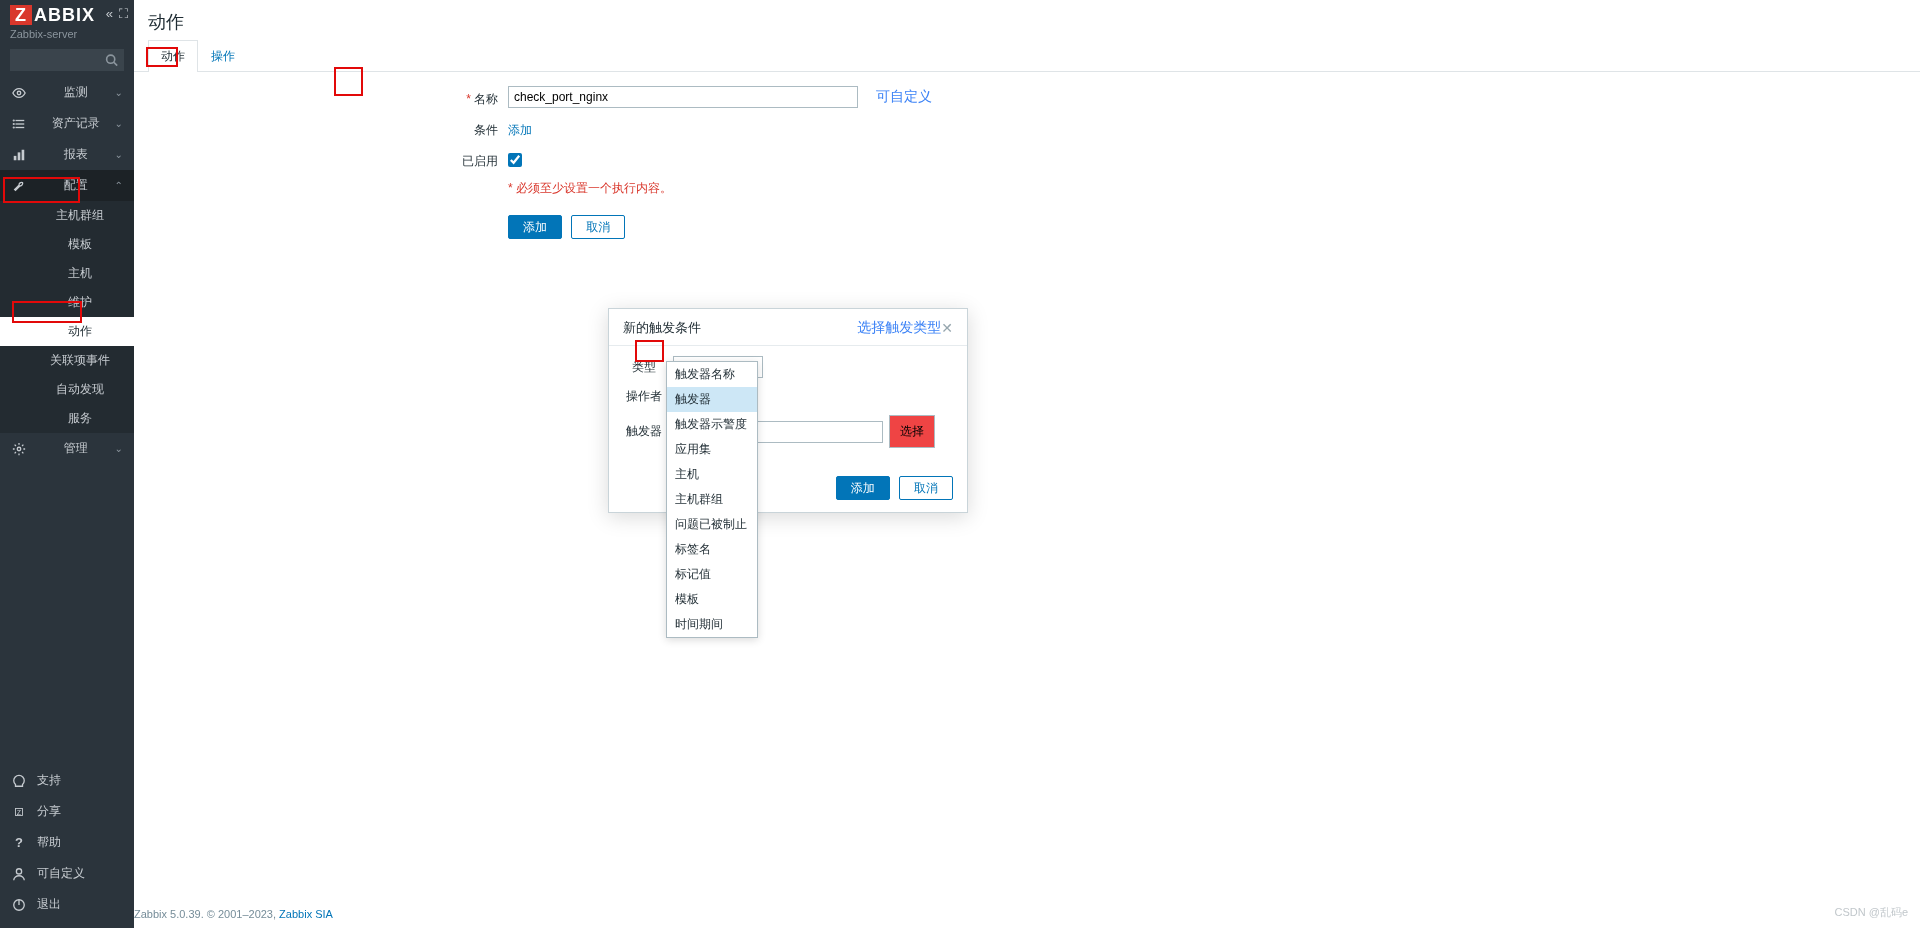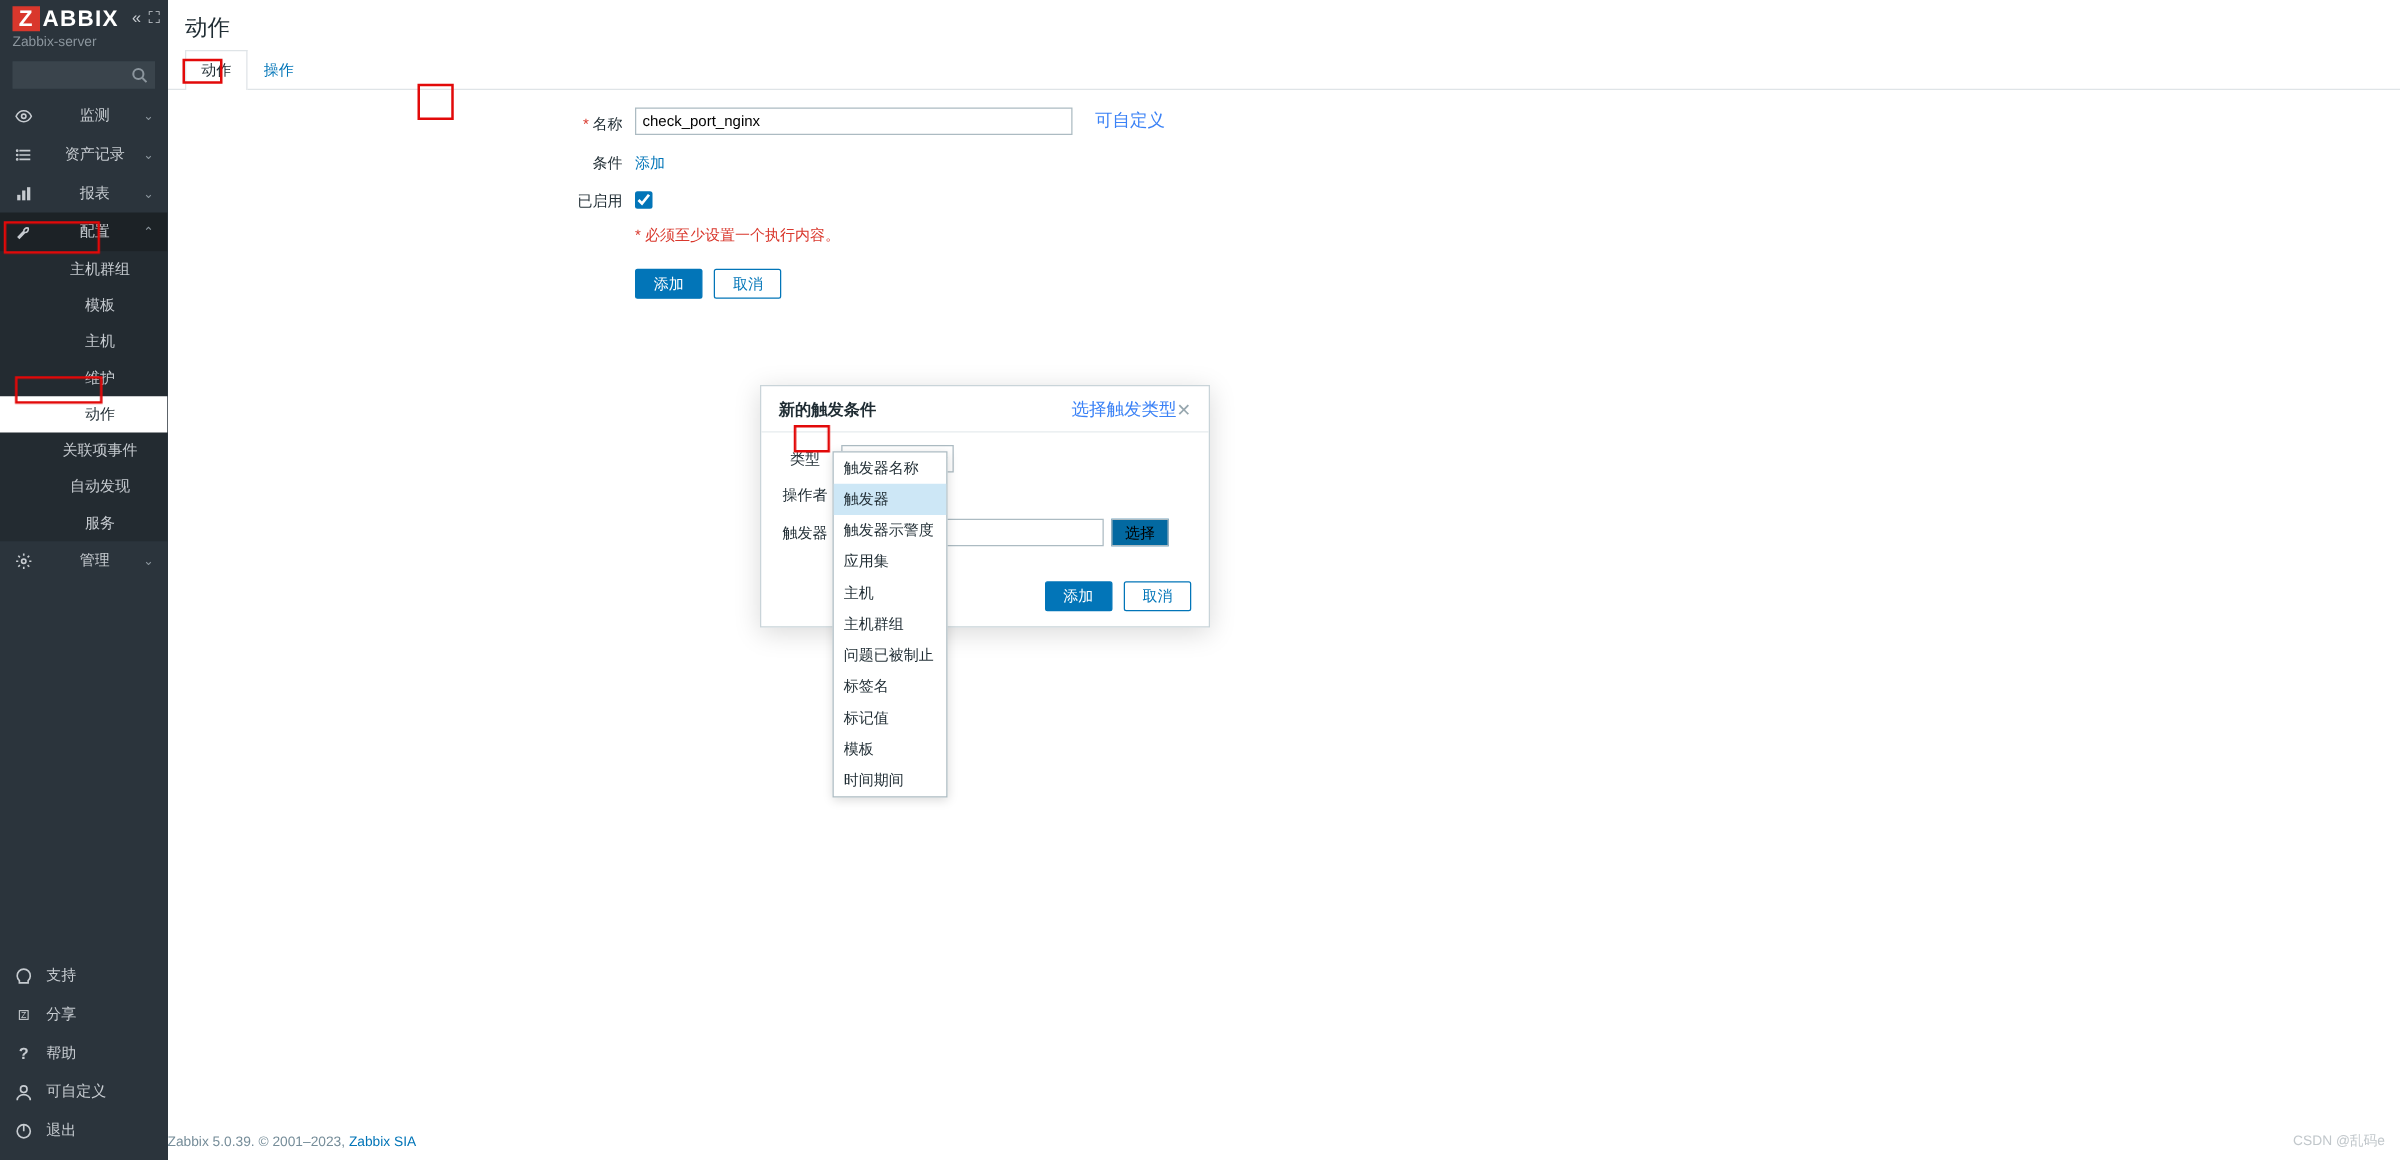--- a/index.html
+++ b/index.html
@@ -48,29 +48,29 @@
 .hint { color: #d9372c; }
 .btn-row { margin-top: 8px; }
 .btn { height: 24px; padding: 0 14px; border: 1px solid; border-radius: 2px; cursor: pointer; font-size: 12px; }
 .btn-primary { background: #0275b8; color: #fff; border-color: #0275b8; }
 .btn-secondary { background: #fff; color: #0275b8; border-color: #0275b8; }
 
 .annotation { color: #3b82f6; font-size: 14px; }
 
 .modal { position: fixed; left: 608px; top: 308px; width: 360px; background: #fff; border: 1px solid #c9d4d9; box-shadow: 0 4px 20px rgba(0,0,0,0.15); }
 .modal-header { padding: 10px 14px 8px; border-bottom: 1px solid #e6ebee; display: flex; align-items: center; }
-.modal-title { font-weight: bold; font-size: 13px; flex: 1; }
+.modal-title { font-weight: normal; font-size: 13px; flex: 1; }
 .modal-close { color: #96a6ae; cursor: pointer; font-size: 14px; }
 .modal-body { padding: 10px 14px; }
 .modal-row { display: flex; align-items: center; margin-bottom: 10px; }
 .modal-row .mlabel { width: 50px; text-align: center; padding-right: 8px; }
 .select-box { width: 90px; height: 22px; border: 1px solid #acbbc2; padding: 0 4px; display: flex; align-items: center; justify-content: space-between; background: #fff; cursor: pointer; }
 .select-box .caret { font-size: 9px; color: #555; }
 .trigger-input { width: 210px; height: 22px; border: 1px solid #acbbc2; padding: 0 5px; }
-.btn-select { height: 22px; padding: 0 10px; margin-left: 6px; background: #0369a1; border: 1px solid #acbbc2; cursor: pointer; font-size: 12px; }
+.btn-select { height: 33px; padding: 0 10px; margin-left: 6px; background: #ef4444; border: 1px solid #acbbc2; cursor: pointer; font-size: 12px; }
 .modal-footer { padding: 8px 14px 12px; text-align: right; }
 
 .dropdown { position: fixed; left: 666px; top: 361px; width: 92px; background: #fff; border: 1px solid #acbbc2; box-shadow: 0 2px 8px rgba(0,0,0,0.15); z-index: 100; }
 .dropdown-item { padding: 4px 8px; cursor: pointer; font-size: 12px; }
 .dropdown-item.highlighted { background: #cde7f6; }
 
 .footer { position: fixed; bottom: 8px; left: 134px; right: 0; color: #768d99; font-size: 11px; }
 .footer a { color: #0275b8; text-decoration: none; }
 .watermark { position: fixed; bottom: 8px; right: 12px; color: #c1c7cb; font-size: 11px; }
 

